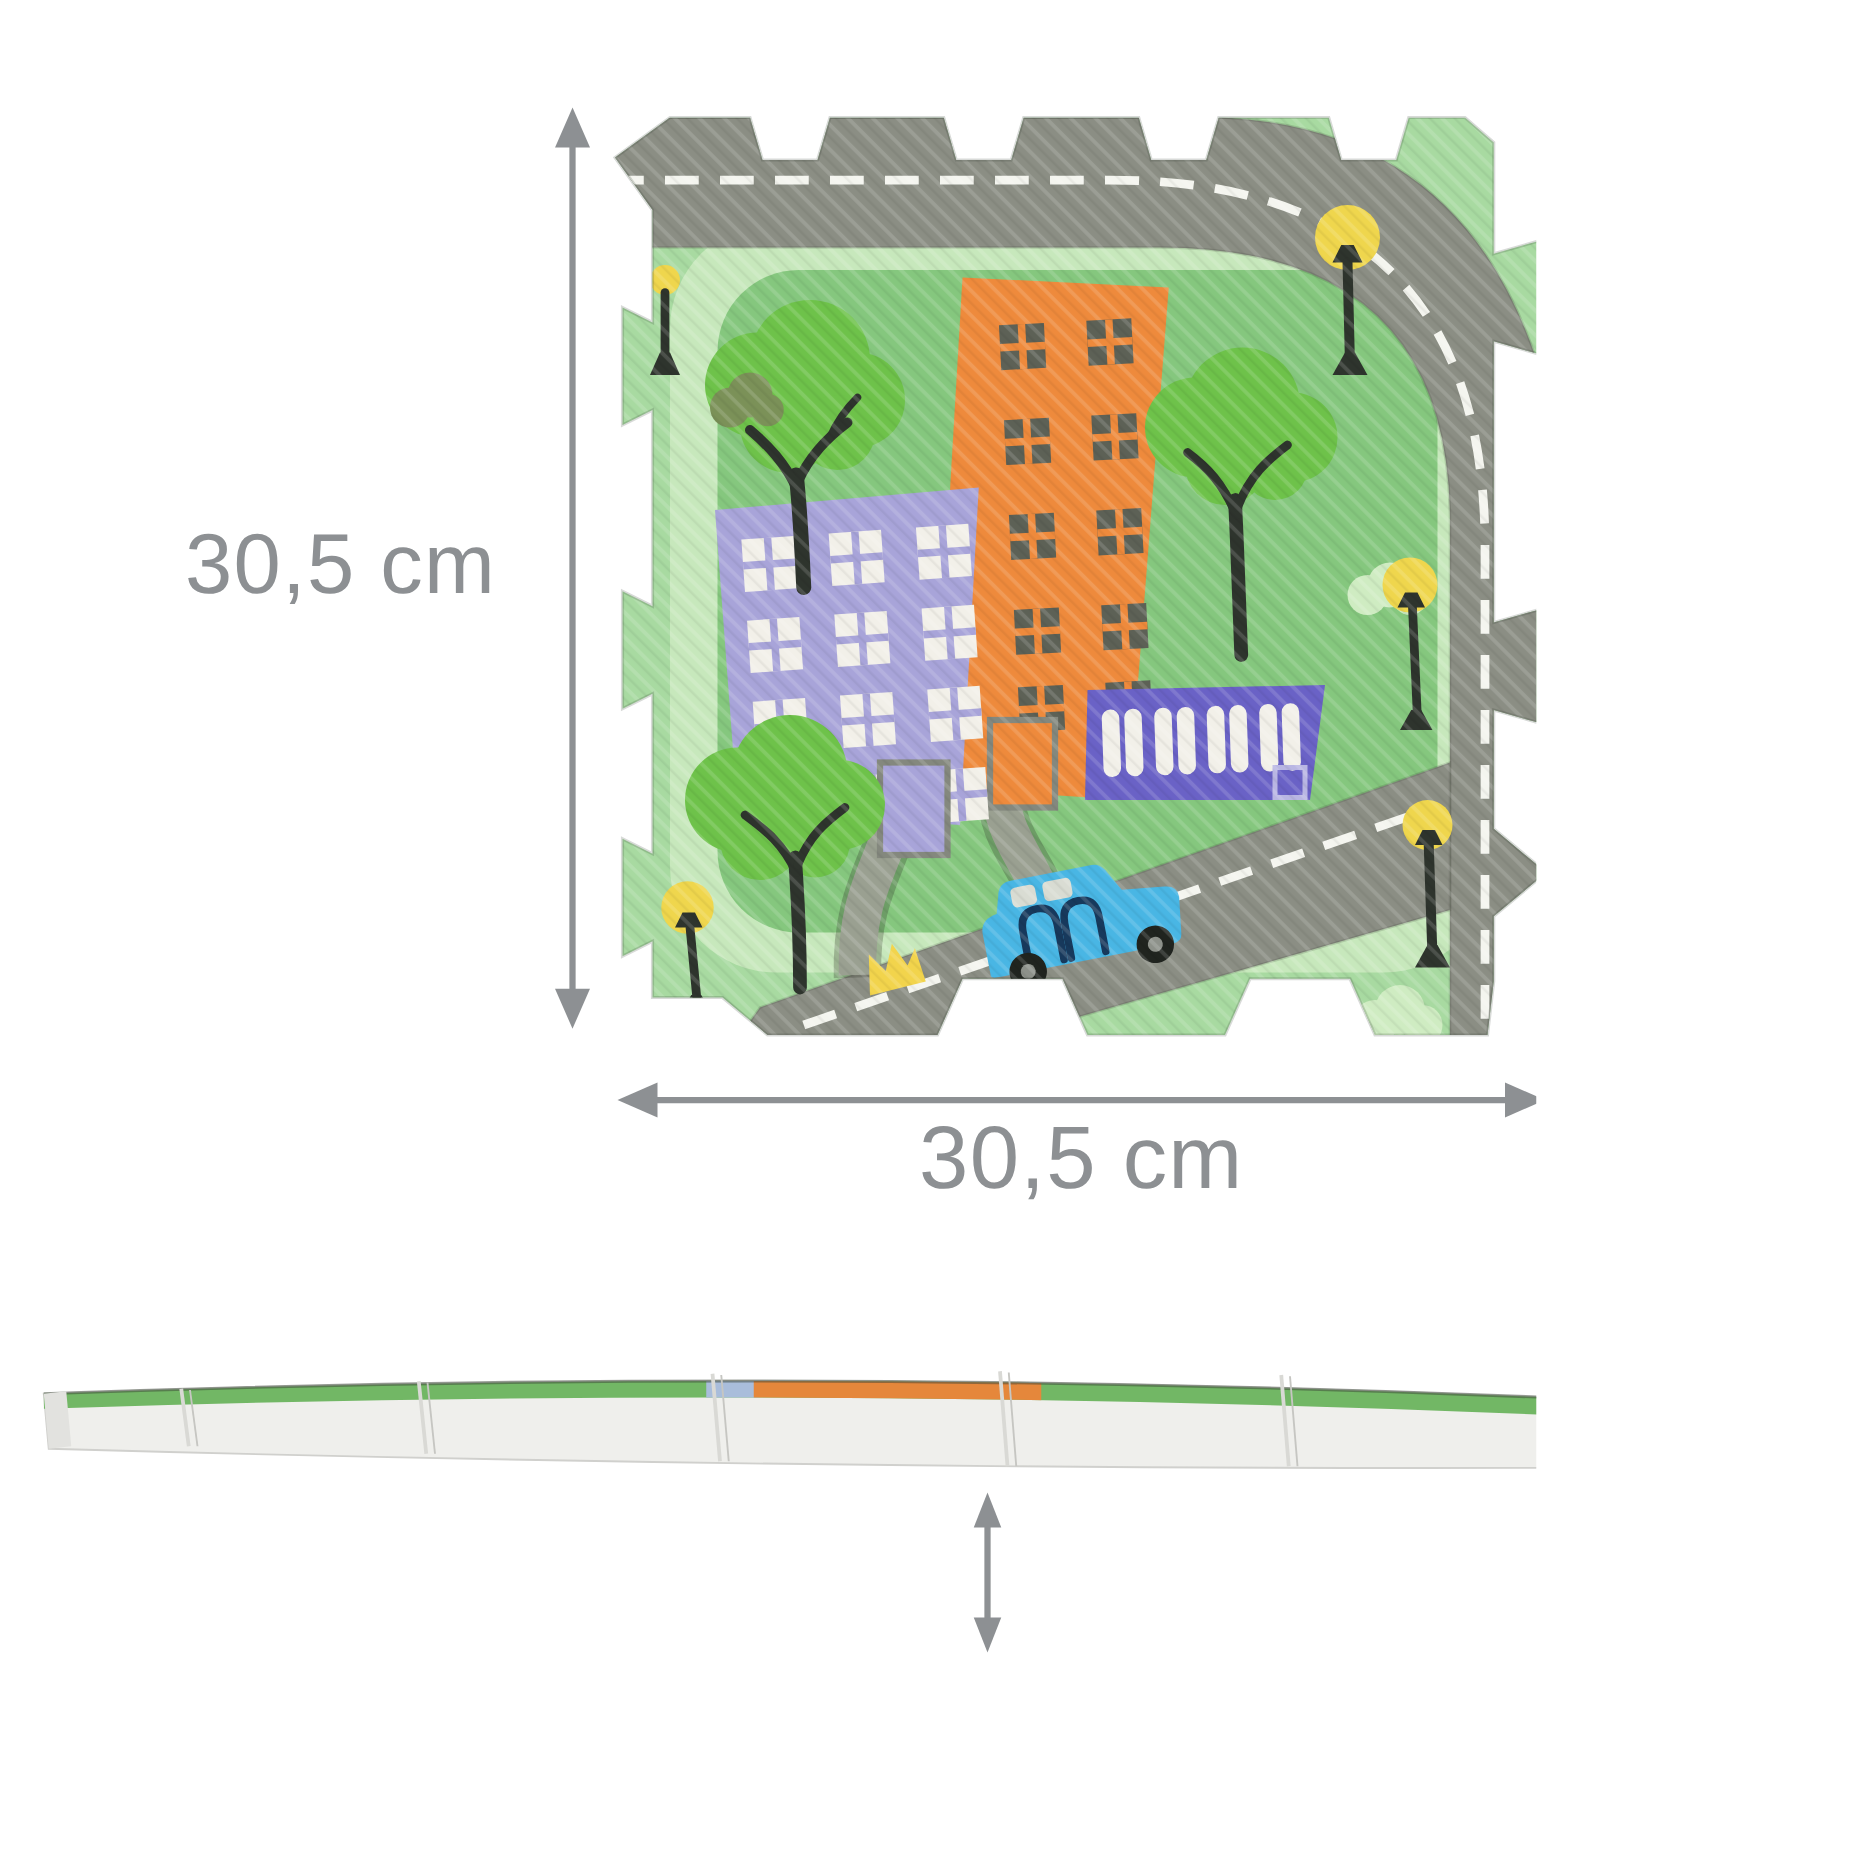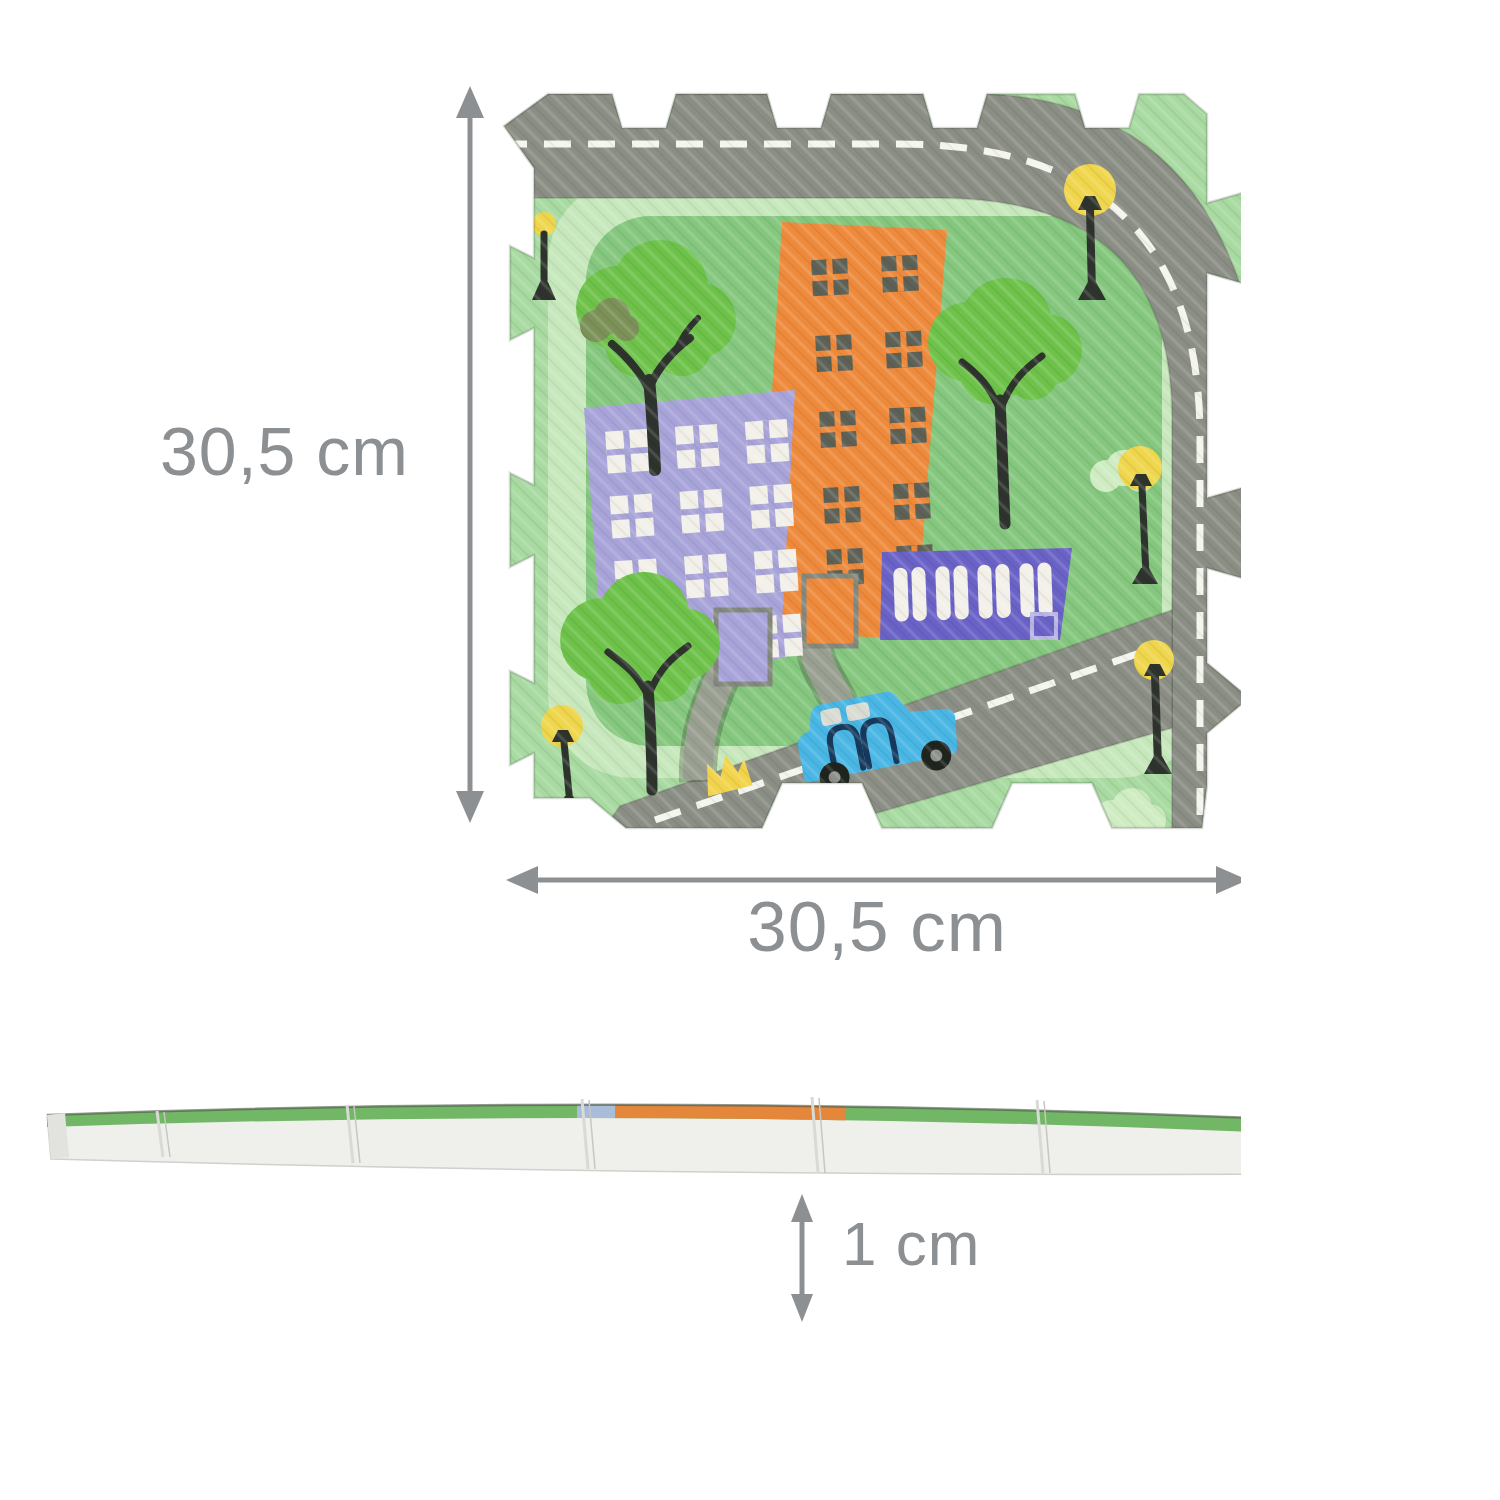--- a/index.html
+++ b/index.html
@@ -1,17 +1,17 @@
 <!DOCTYPE html>
 <html style="--dimension-grey: #8d9093; --mat-border-green: #a8daa1; --mat-ring-green: #c7e8bc; --mat-center-green: #85c77e; --road-grey: #8b8e84; --path-grey: #9aa091; --road-line-white: #f4f5ef; --building-lavender: #a8a4d9; --building-orange: #ee8a3c; --building-indigo: #6a62c6; --window-white: #f2f0e9; --window-dark: #5d6156; --door-outline-grey: #84887e; --tree-green: #6ec24a; --tree-light-green: #cfecc2; --bush-olive: #7b9158; --trunk-dark: #2e342d; --lamp-yellow: #efd64d; --car-blue: #49b6e4; --car-outline-navy: #17395c; --car-window-grey: #d9dcd3; --wheel-black: #20241f; --wheel-hub-grey: #8d918a; --flower-yellow: #f2d44c; --foam-white: #efefec;"><head>
 <meta charset="utf-8">
 <style>
   html,body{margin:0;padding:0;background:#ffffff;}
   #canvas{position:relative;width:1229px;height:1500px;background:#ffffff;overflow:hidden;
-          font-family:"Liberation Sans", sans-serif;margin-left:12px;}
+          font-family:"Liberation Sans", sans-serif;}
   .abs{position:absolute;}
   .dim-label{color:var(--dimension-grey,#8d9093);letter-spacing:1px;font-weight:400;
              text-align:center;white-space:nowrap;}
   .label-h{left:100px;top:412px;width:345px;font-size:68px;}
   .label-w{left:615px;top:886px;width:500px;font-size:71px;}
   .label-t{left:830px;top:1208px;width:230px;font-size:62px;text-align:left;}
   svg{display:block;}
   
   .f-border{fill:var(--mat-border-green);}
   .f-ring{fill:var(--mat-ring-green);}
@@ -306,15 +306,14 @@
     <path class="f-cap" d="M 10,30 L 28,28 L 32,72 L 14,74 Z"></path>
     <path class="f-cap" d="M 1406,42 L 1440,44 L 1446,88 L 1412,86 Z"></path>
   </svg>
 
   <svg class="abs" style="left:766px;top:1192px" width="48" height="132" viewBox="0 0 48 132">
     <path class="dim-stroke" d="M24,18 L24,114"></path>
     <path class="dim-fill" d="M24,2 L13,30 L35,30 Z"></path>
     <path class="dim-fill" d="M24,130 L13,102 L35,102 Z"></path>
   </svg>
 
-  <div class="abs dim-label label-t">1 cm</div>
 
 </div>
 
 </body></html>

